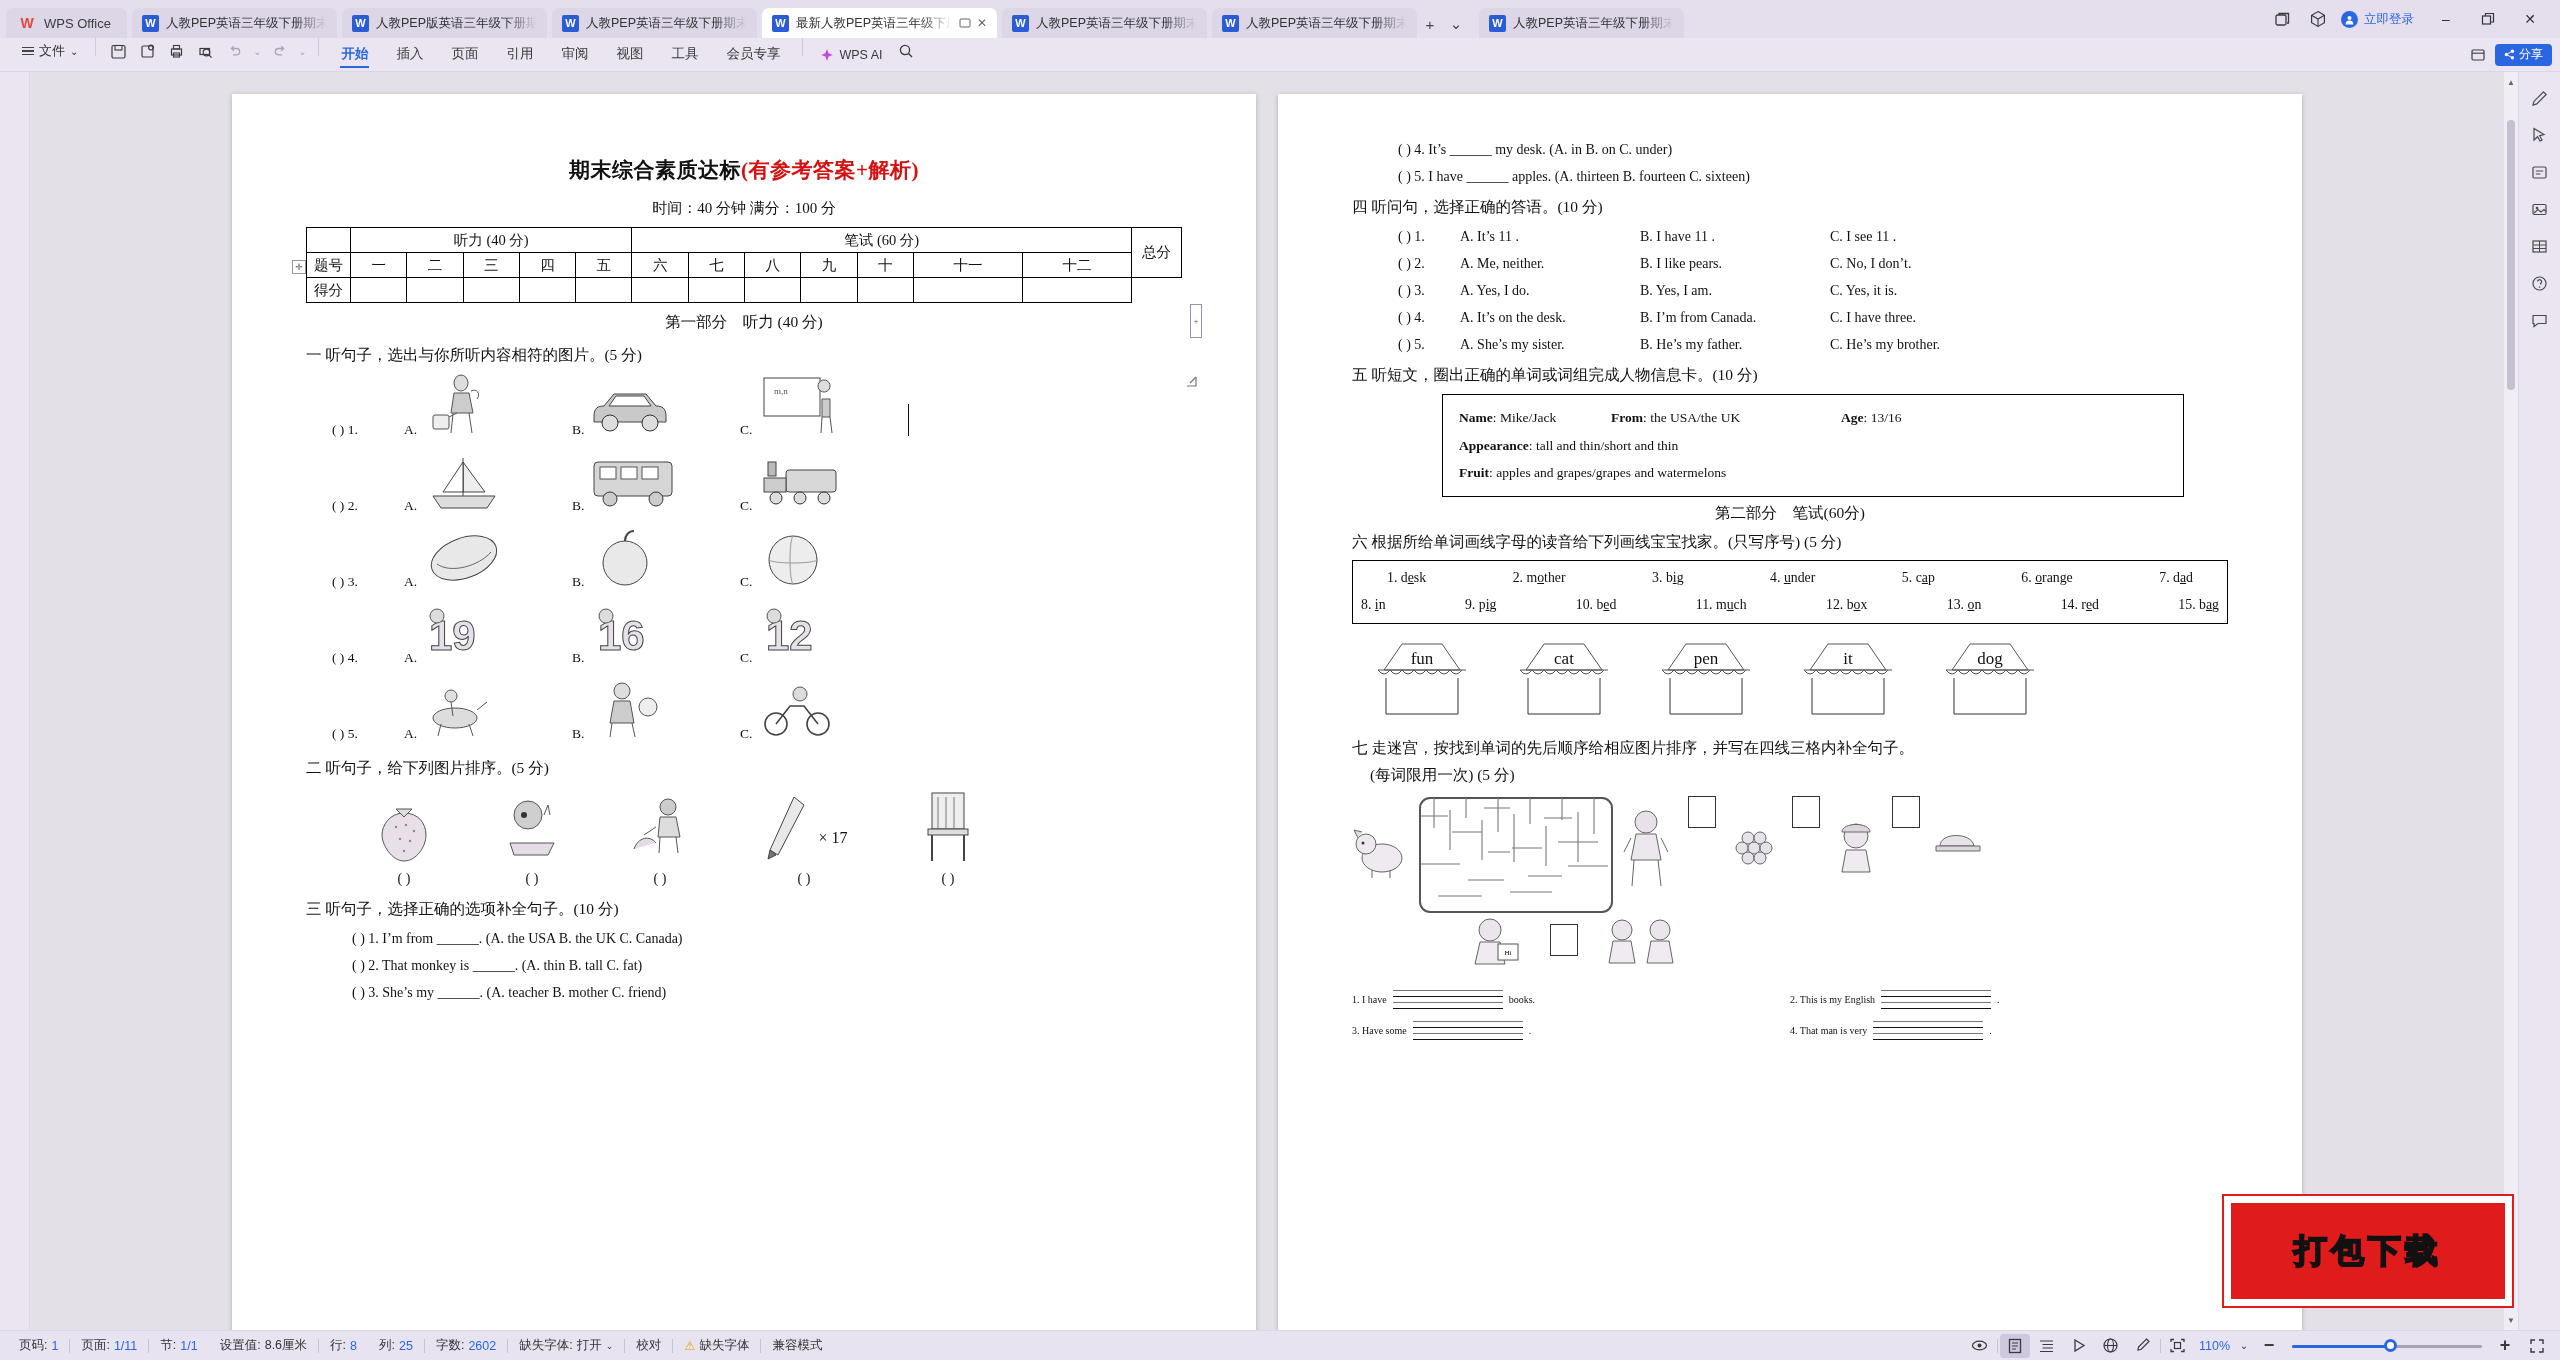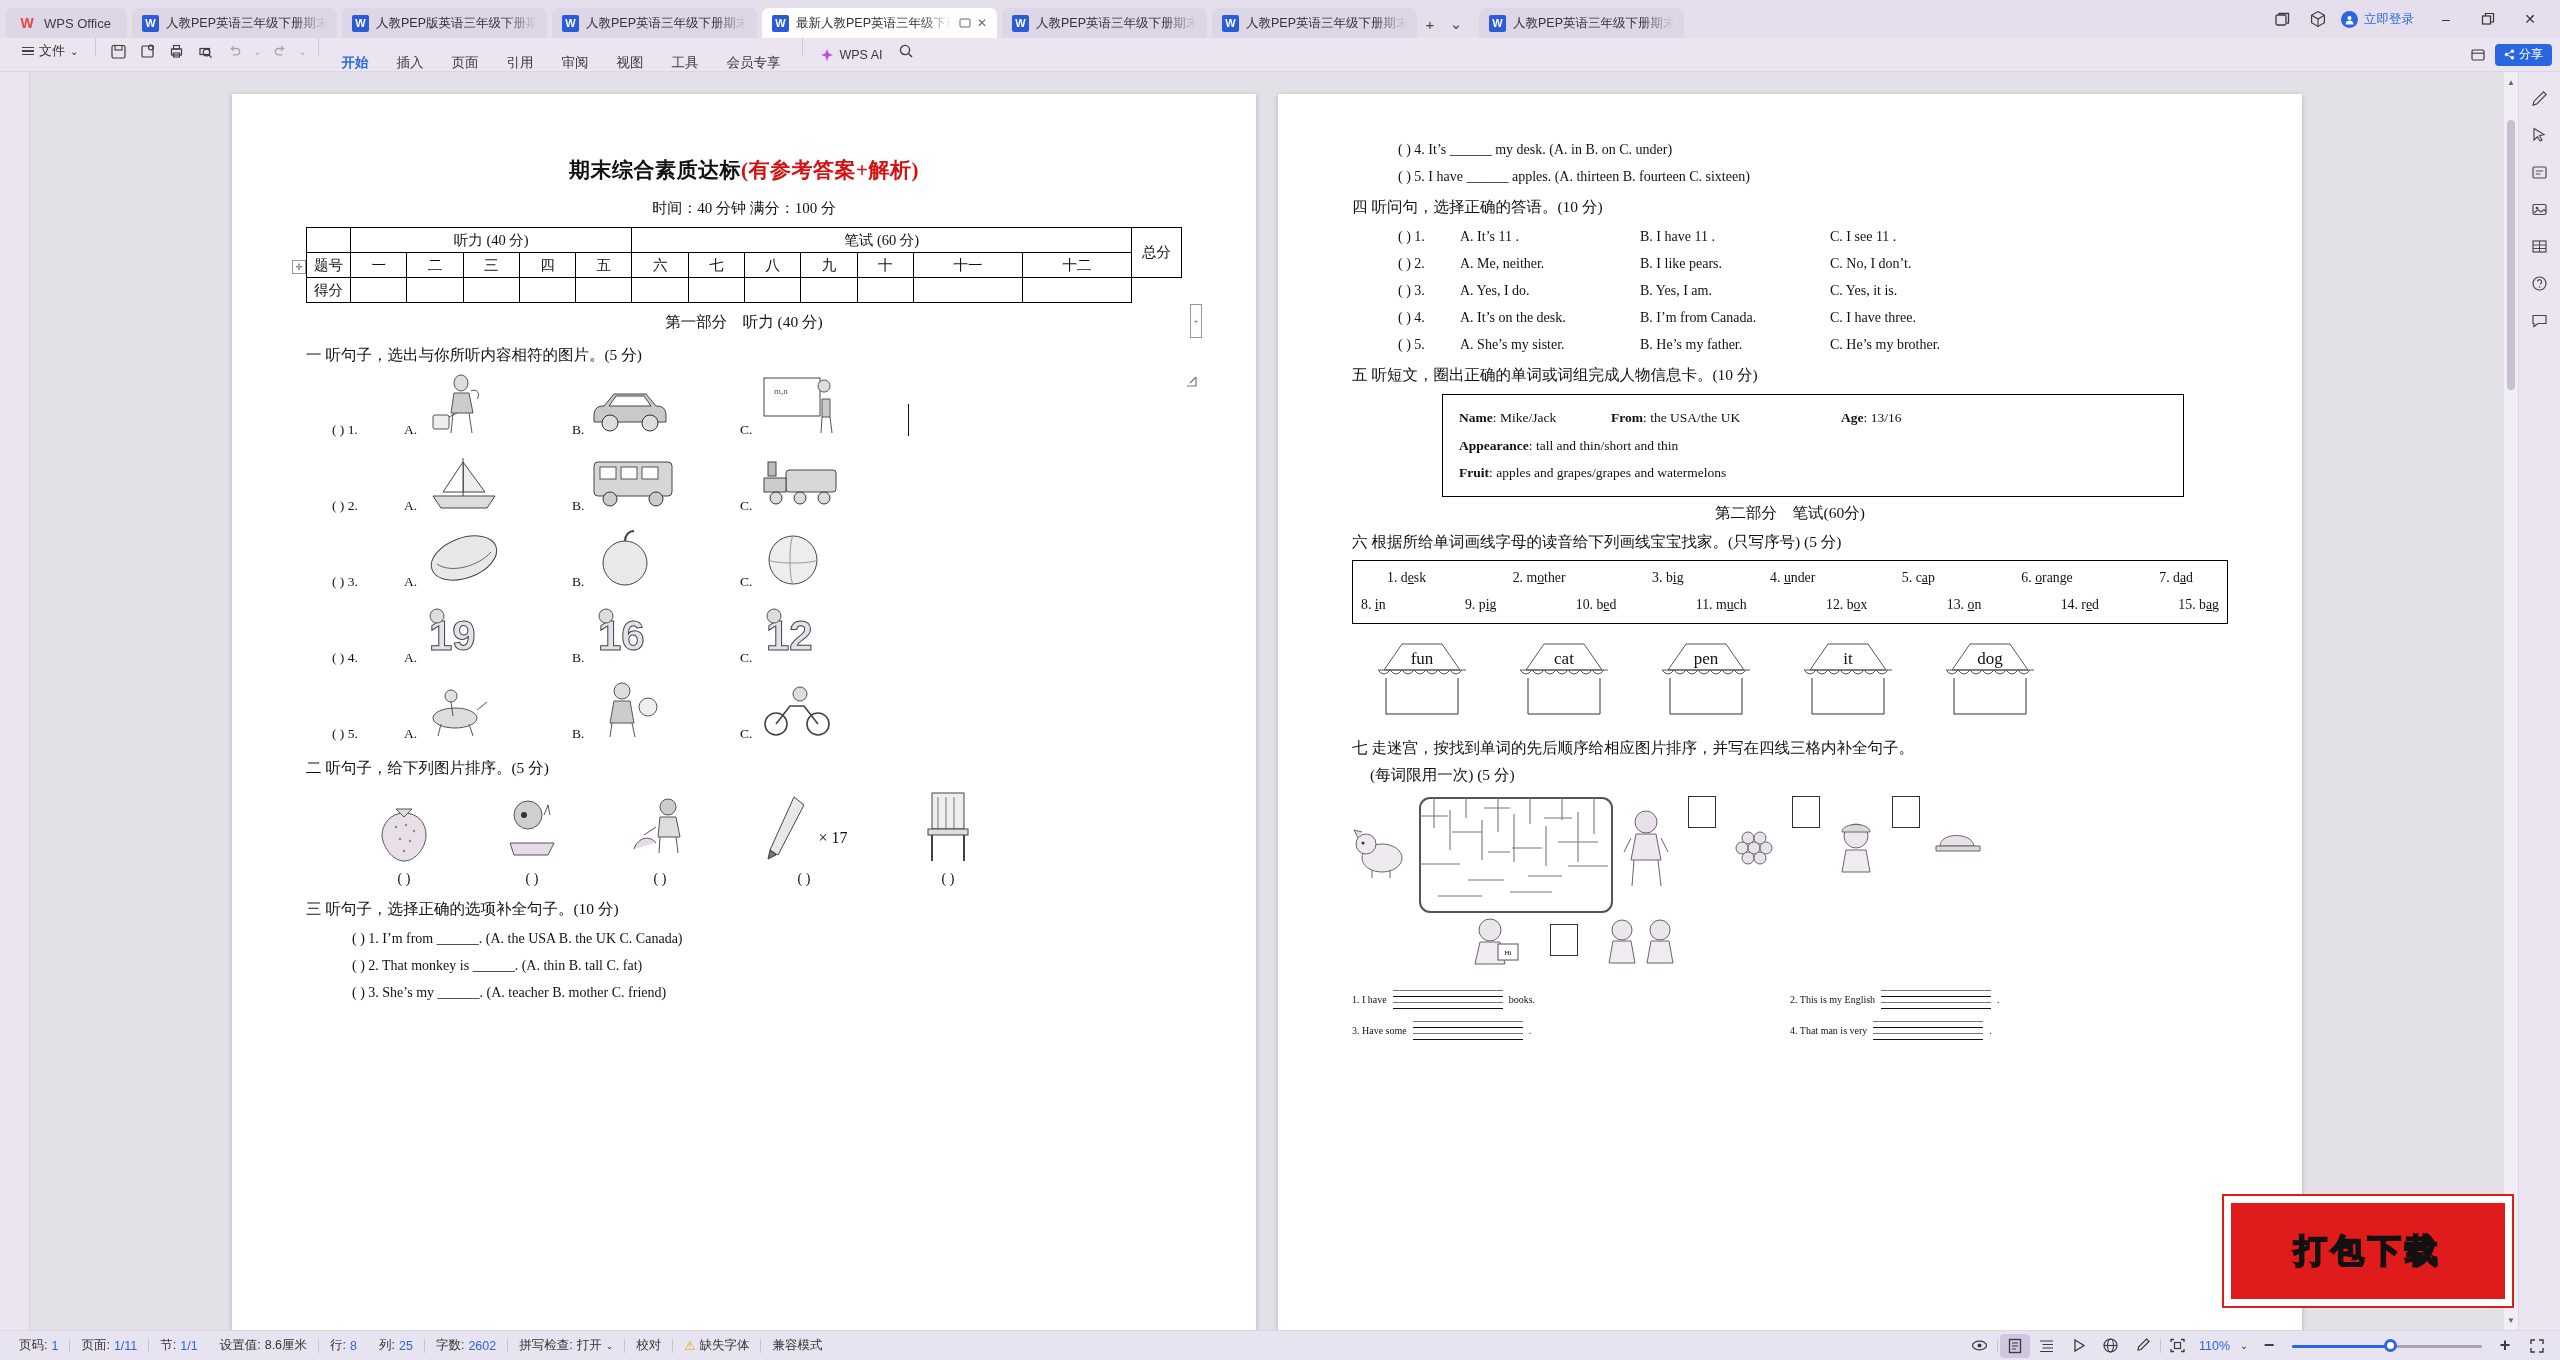--- a/index.html
+++ b/index.html
@@ -86,21 +86,21 @@
   .hamb { display:inline-flex;flex-direction:column;gap:2px;width:12px;}
   .hamb i { display:block;height:1.5px;background:#444;width:100%;}
   .rb-sep { width:1px;height:18px;background:#cfc7dc;margin:0 7px;}
   .rb-ico {
     width:27px;height:26px;display:flex;align-items:center;justify-content:center;
     color:#3d3d3d;
   }
   .rb-ico.dim { color:#a9a3b4; }
   .rb-tab {
     padding:0 13px;height:32px;display:flex;align-items:center;
-    font-size:13.5px;color:#3a3a3a;position:relative;margin-top:9px;
+    font-size:13.5px;color:#3a3a3a;position:relative;
   }
   .rb-tab.active { color:#2a66e0; font-weight:bold; }
   .rb-tab.active::after {
     content:"";position:absolute;left:12px;right:12px;bottom:2px;height:2px;background:#2a66e0;
   }
   .ai-chip { display:flex;align-items:center;gap:5px;padding:0 8px;font-size:12.5px;color:#3a3a3a;}
   .ribbon-right { margin-left:auto;display:flex;align-items:center;gap:4px;padding-right:8px;}
   .share-btn {
     background:#2a66e0;color:#fff;border-radius:4px;height:22px;
     display:flex;align-items:center;gap:4px;padding:0 9px;font-size:12px;
@@ -1066,21 +1066,21 @@
       <span>列:</span>
       <span class="num">25</span>
     </div>
   <div class="sb-sep"></div>
   <div class="sb-item">
       <span>字数:</span>
       <span class="num">2602</span>
     </div>
   <div class="sb-sep"></div>
   <div class="sb-item">
-      <span>拼写检查:</span>
+      <span>缺失字体:</span>
       <span>打开</span>
       <span style="font-size:9px">⌄</span>
     </div>
   <div class="sb-sep"></div>
   <div class="sb-item">校对</div>
   <div class="sb-sep"></div>
   <div class="sb-item">
       <span style="color:#e8a200">⚠</span>
       <span>缺失字体</span>
     </div>

